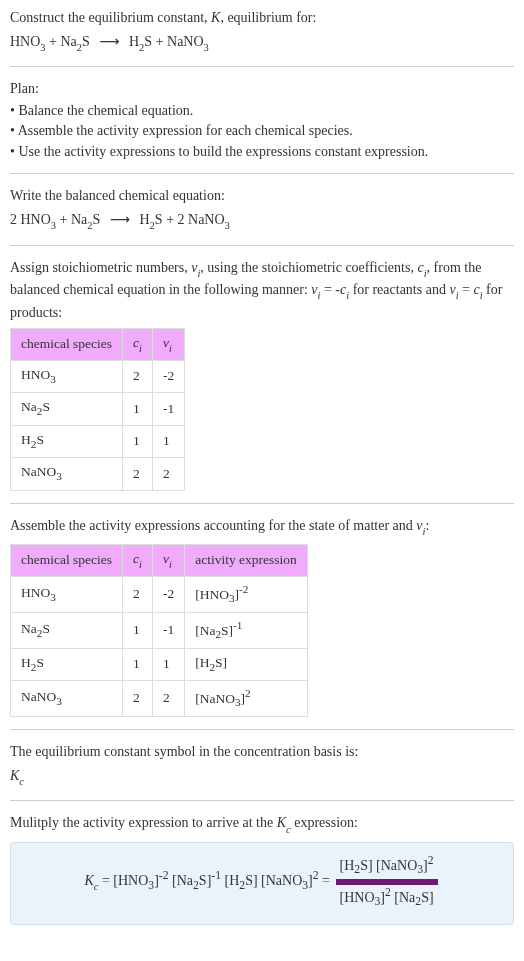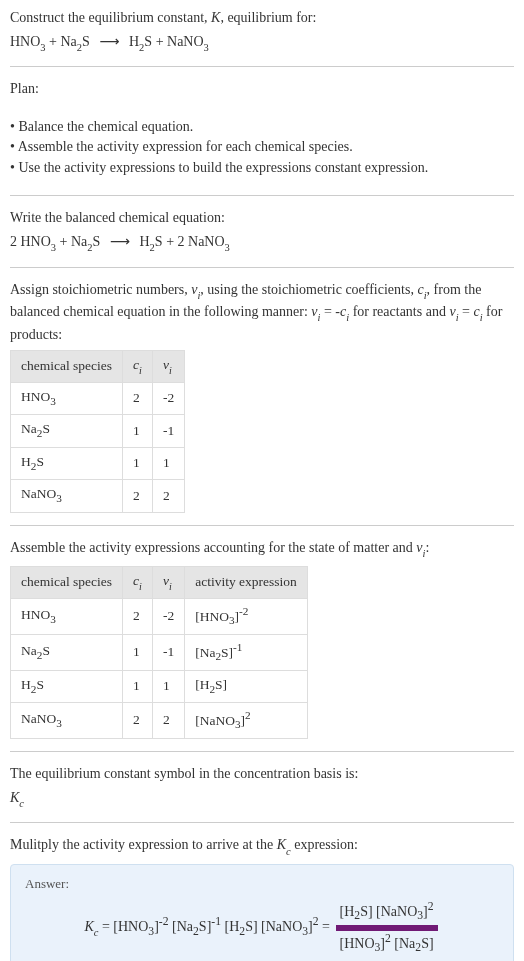--- a/index.html
+++ b/index.html
@@ -21,34 +21,34 @@
     margin: 12px 0;
   }
   .sub {
     font-size: 0.75em;
     vertical-align: sub;
     position: relative;
     top: 0.15em;
   }
   .ital { font-style: italic; }
   .arrow { padding: 0 6px; }
-  .bullet-list { margin: 18px 0; padding: 0; }
+  .bullet-list { margin: 2px 0; padding: 0; }
   .bullet-list div { margin: 1px 0; }
   table {
     border-collapse: collapse;
     margin: 6px 0;
   }
   th, td {
     border: 1px solid #ddd;
     padding: 5px 10px;
     text-align: left;
     font-weight: normal;
     font-size: 13.5px;
   }
-  th { background: #e5e5e5; }
+  th { background: #f0abfc; }
   td.center, th.center { text-align: left; }
   .answer-box {
     background: #eaf2fb;
     border: 1px solid #cfe0f0;
     border-radius: 4px;
     padding: 10px 14px 14px 14px;
     margin-top: 6px;
   }
   .answer-label {
     font-size: 13px;
@@ -199,18 +199,17 @@
     <span class="ital">K</span><span class="sub ital">c</span>
   </div>
 </div>
 
 <hr class="divider">
 
 <div class="section">
   <span>Mulitply the activity expression to arrive at the </span><span class="ital">K</span><span class="sub ital">c</span><span> expression:</span>
 
   <div class="answer-box">
-    <div class="answer-label">Answer:</div>
     <div style="text-align:center;">
       <span class="ital">K</span><span class="sub ital">c</span><span> = </span><span>[HNO<sub>3</sub>]<sup>-2</sup> [Na<sub>2</sub>S]<sup>-1</sup> [H<sub>2</sub>S] [NaNO<sub>3</sub>]<sup>2</sup></span><span> = </span><span class="frac"><span class="num">[H<sub>2</sub>S] [NaNO<sub>3</sub>]<sup>2</sup></span><span class="den">[HNO<sub>3</sub>]<sup>2</sup> [Na<sub>2</sub>S]</span></span>
     </div>
   </div>
 </div>
 
 </body></html>

